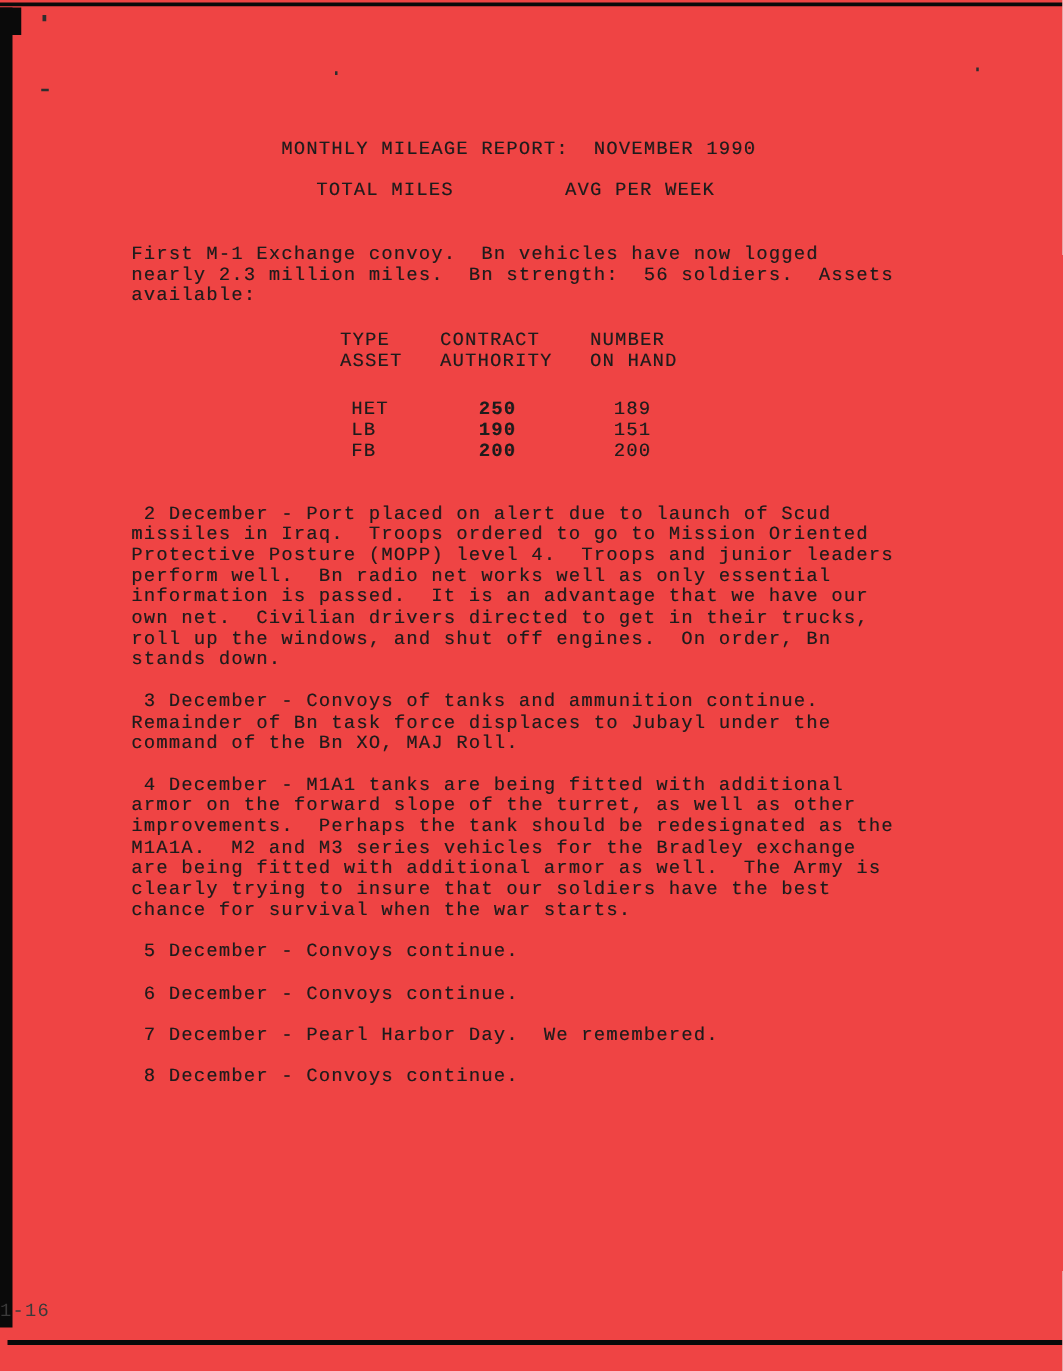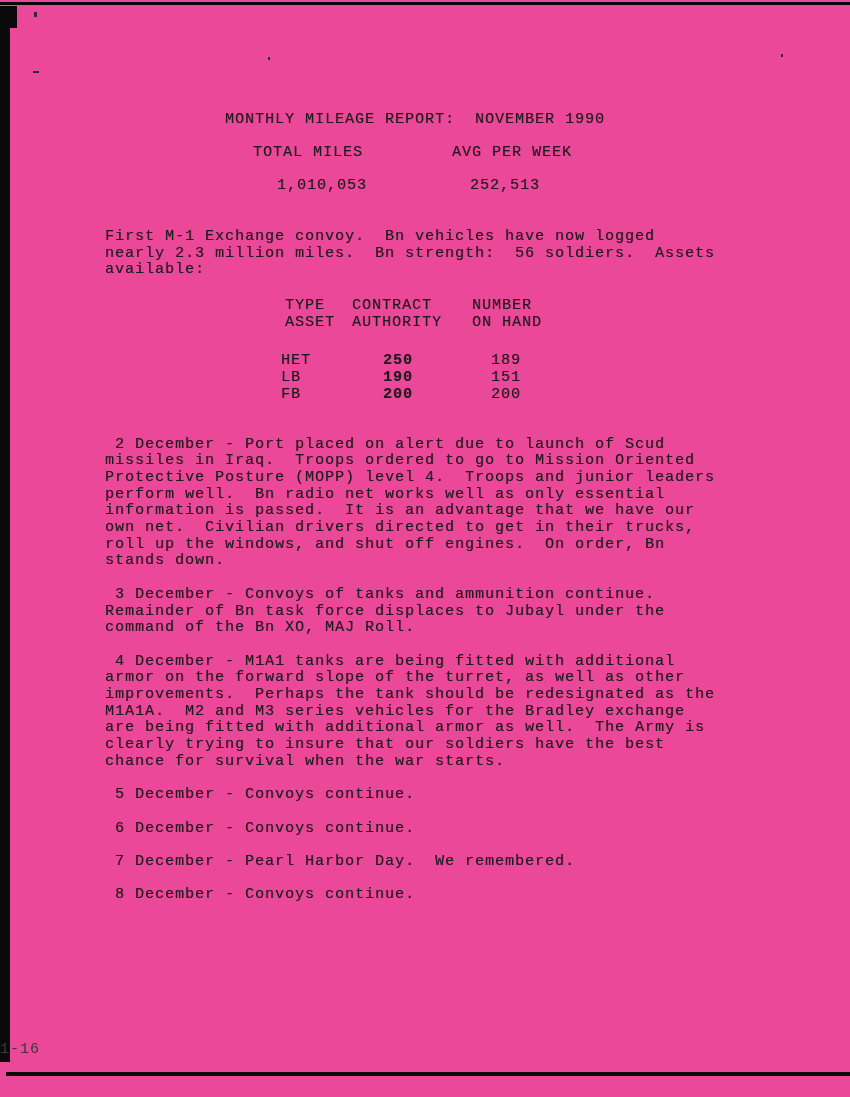--- a/index.html
+++ b/index.html
@@ -1,21 +1,21 @@
 <!DOCTYPE html>
 <html><head>
 <meta charset="utf-8">
 <style>
   html, body { margin: 0; padding: 0; background: #e8e8e8; }
   .page {
     position: relative;
     width: 850px;
     height: 1097px;
     margin: 0 auto;
-    background: #ec4899;
+    background: #ef4444;
     overflow: hidden;
     font-family: "Liberation Mono", "DejaVu Sans Mono", monospace;
     font-size: 15px;
     letter-spacing: 1px;
     line-height: 16.7px;
     color: #1c1c1c;
     text-shadow: 0.4px 0 0 rgba(0,0,0,0.35);
   }
 
   
@@ -39,21 +39,21 @@
   .p-total-label { left: 148px; }
   .p-avg-label   { left: 347px; }
   .p-total-value { left: 172px; }
   .p-avg-value   { left: 365px; }
 
   .para { white-space: pre-wrap; margin: 0 0 16.7px 0; }
 
   .asset-table { position: relative; margin: 19px 0 33px 0; }
   .trow { position: relative; height: 16.7px; }
   .trow-spacer { height: 22px; }
-  .c1h { left: 167px; margin-left: 13px; } .c2h { left: 247px; } .c3h { left: 367px; }
+  .c1h { left: 167px; } .c2h { left: 247px; } .c3h { left: 367px; }
   .c1  { left: 176px; } .c2  { left: 278px; font-weight: bold; } .c3  { left: 386px; }
 
   .footer {
     position: absolute;
     left: 0; top: 1042px;
     width: 820px;
     text-align: left;
     color: #3a3a3a;
     text-shadow: none;
   }
@@ -74,24 +74,20 @@
 
   <div class="content">
 
     <div class="report-header">
       <div class="hdr-row">
         <span class="pos p-title">MONTHLY MILEAGE REPORT:  NOVEMBER 1990</span>
       </div>
       <div class="hdr-row">
         <span class="pos p-total-label">TOTAL MILES</span>
         <span class="pos p-avg-label">AVG PER WEEK</span>
-      </div>
-      <div class="hdr-row">
-        <span class="pos p-total-value">1,010,053</span>
-        <span class="pos p-avg-value">252,513</span>
       </div>
     </div>
 
     <div class="para">First M-1 Exchange convoy.  Bn vehicles have now logged
 nearly 2.3 million miles.  Bn strength:  56 soldiers.  Assets
 available:</div>
 
     <div class="asset-table">
       <div class="trow">
         <span class="pos c1h">TYPE</span>

